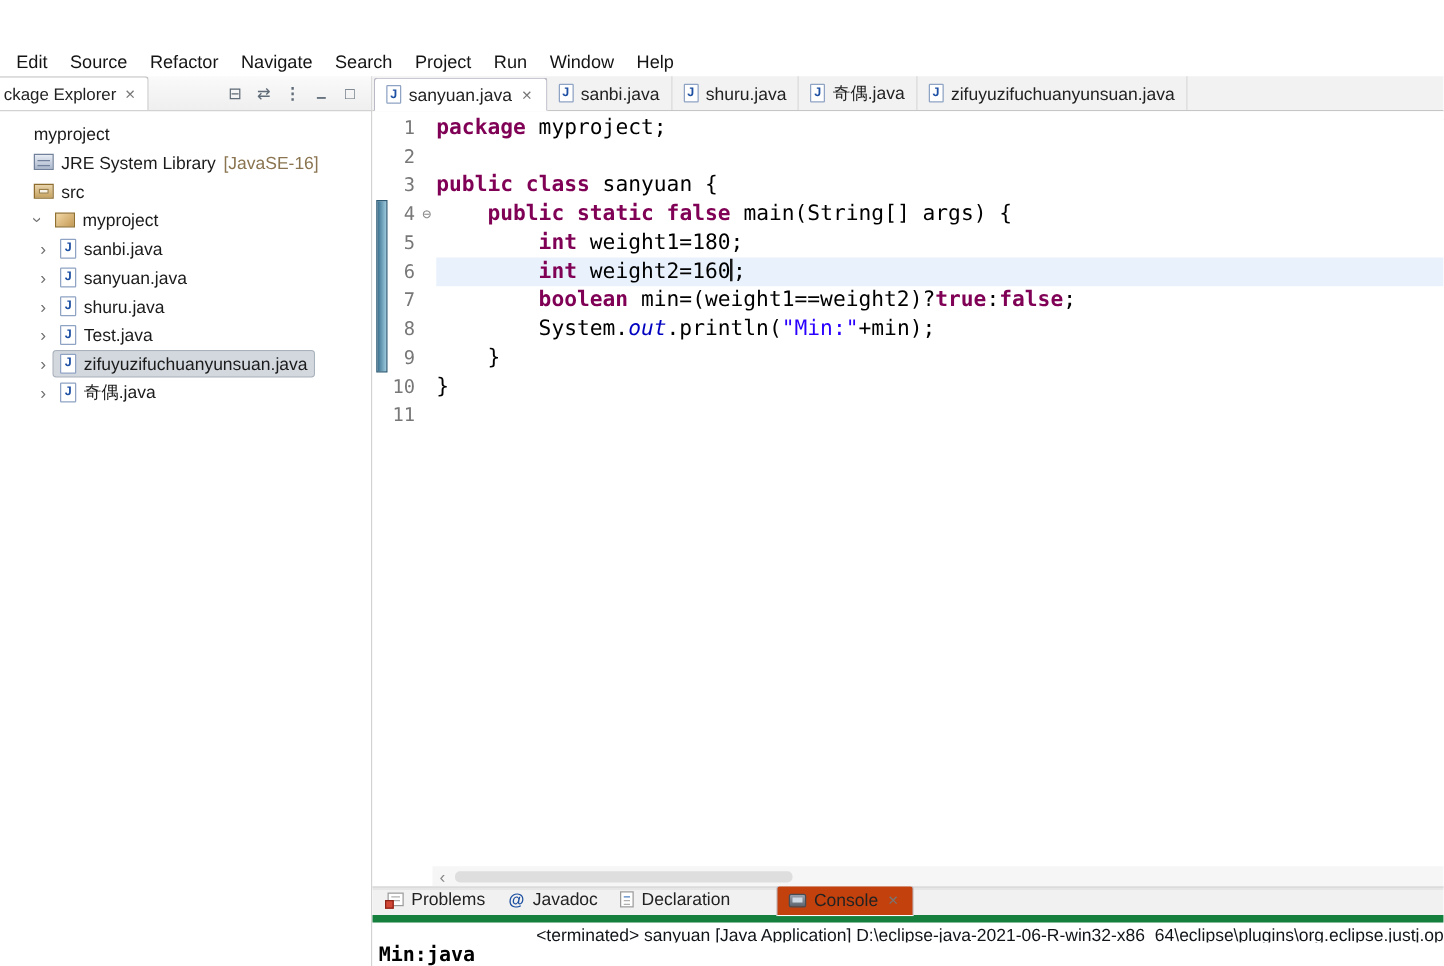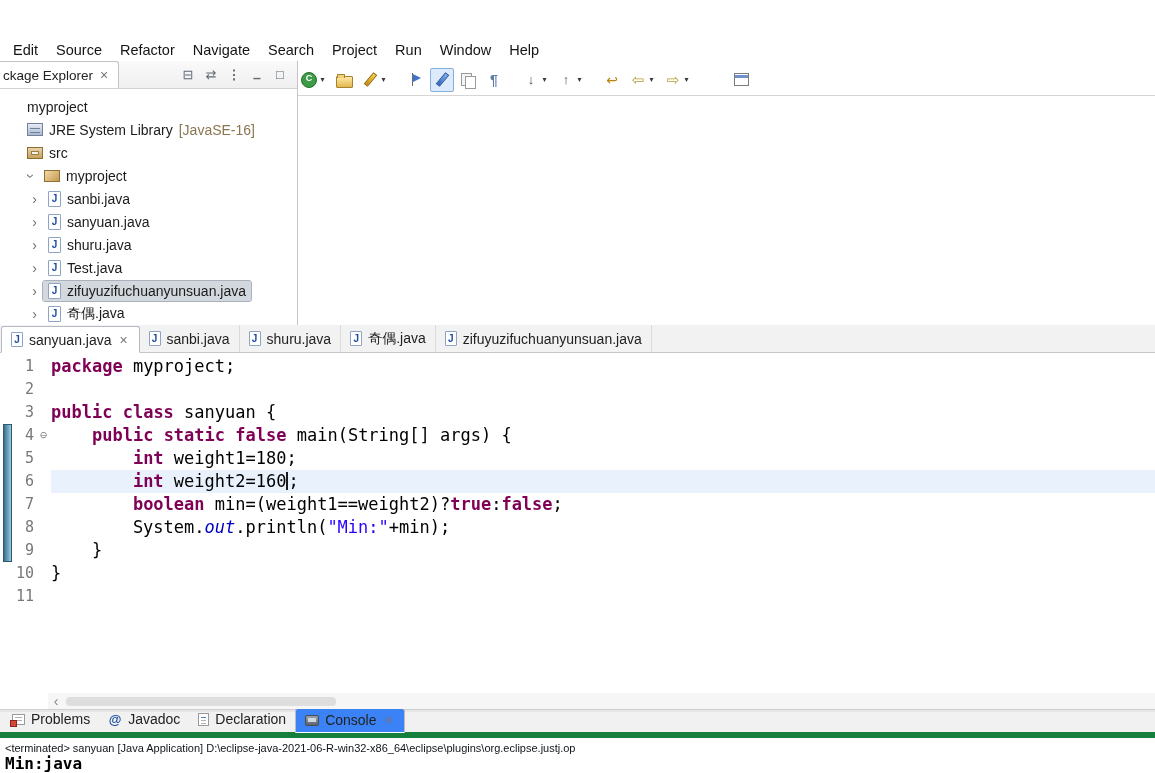--- a/index.html
+++ b/index.html
@@ -53,21 +53,21 @@
   .ic-para::after { content:"¶"; }
   .ic-down { color:#4a4a4a; font-size:13px; font-weight:bold; } .ic-down::after { content:"↓"; }
   .ic-up { color:#4a4a4a; font-size:13px; font-weight:bold; } .ic-up::after { content:"↑"; }
   .ic-lastedit { color:#b8860b; font-size:14px; } .ic-lastedit::after { content:"↩"; }
   .ic-back { color:#b89b3a; font-size:15px; } .ic-back::after { content:"⇦"; }
   .ic-fwd { color:#b89b3a; font-size:15px; } .ic-fwd::after { content:"⇨"; }
   .ic-window::before { content:""; width:13px; height:11px; background:#fff; border:1px solid #7a7a7a; }
   .ic-window::after { content:""; position:absolute; top:4px; left:3px; width:13px; height:3px; background:#6f93c8; }
 
   
-  .main { position:absolute; top:61px; left:0; right:0; bottom:0; display:flex;flex-direction:column; }
+  .main { position:absolute; top:61px; left:0; right:0; bottom:0; display:flex; }
 
   
   .left-panel { width:298px; flex:none; border-right:1px solid #c4c4c4; display:flex; flex-direction:column; background:#fff; }
   .view-header { height:28px; flex:none; background:linear-gradient(#fafafa,#efefef); border-bottom:1px solid #d2d2d2; display:flex; align-items:flex-end; }
   .view-tab { margin-left:-6px; height:27px; display:flex; align-items:center; gap:5px; padding:0 8px; background:#fff; border:1px solid #c3c3c3; border-bottom:none; border-radius:3px 3px 0 0; font-size:13.5px; color:#222; }
   .tclose { color:#777; font-size:14px; width:12px; text-align:center; line-height:1; }
   .tclose::after { content:"×"; }
   .vt-icons { margin-left:auto; display:flex; gap:5px; align-items:center; padding:0 8px 6px 0; }
   .vt-ic { width:18px; height:16px; display:flex; align-items:center; justify-content:center; color:#5f6b77; font-size:13px; }
   .vt-collapse::after { content:"⊟"; }
@@ -119,22 +119,22 @@
   .hscroll { position:absolute; left:48px; right:0; bottom:0; height:16px; background:#f6f6f6; display:flex; align-items:center; }
   .hs-arrow { width:16px; text-align:center; color:#888; font-size:14px; line-height:1; }
   .hs-arrow::after { content:"‹"; }
   .hs-thumb { width:270px; height:9px; background:#dedede; border-radius:4px; margin-left:2px; }
 
   
   .console { height:64px; flex:none; display:flex; flex-direction:column; background:#fff; overflow:visible; }
   .sash { height:3px; background:#e6e6e6; border-top:1px solid #cfcfcf; }
   .ctabbar { height:26px; flex:none; background:#f1f1f1; border-bottom:6px solid #15803d; display:flex; align-items:flex-end; padding-left:3px; }
   .ctab { height:25px; display:flex; align-items:center; gap:6px; padding:0 9px; font-size:14px; color:#222; white-space:nowrap; }
-  .ctab.active { background:#3b82f6; border:1px solid #bcbcc8; border-bottom:1px solid #fff; margin-bottom:-1px; border-radius:3px 3px 0 0; }
-  .cstatus { height:21px; line-height:21px; padding-left:5px; font-size:11px; color:#101418; white-space:nowrap; overflow:hidden; }
+  .ctab.active { background:#c2410c; border:1px solid #bcbcc8; border-bottom:1px solid #fff; margin-bottom:-1px; border-radius:3px 3px 0 0;margin-left:28px; }
+  .cstatus { height:21px; line-height:21px; padding-left:5px; font-size:14px; color:#101418; white-space:nowrap; overflow:hidden;text-align:right; }
   .coutput { padding-left:5px; font-family:"DejaVu Sans Mono", monospace; font-weight:bold; font-size:16px; color:#000; white-space:pre; }
 
   .ct { position:relative; display:inline-block; }
   .ct-problems { width:13px; height:11px; background:#fff; border:1px solid #9a9a9a; }
   .ct-problems::before { content:""; position:absolute; left:2px; right:2px; top:2px; height:1px; background:#b0b0b0; box-shadow:0 3px 0 #b0b0b0; }
   .ct-problems::after { content:""; position:absolute; left:-3px; bottom:-3px; width:5px; height:5px; background:#d14836; border:1px solid #8e2318; }
   .ct-javadoc { width:14px; height:14px; color:#1c4fa0; font-weight:bold; font-size:13px; display:inline-flex; align-items:center; justify-content:center; }
   .ct-javadoc::after { content:"@"; }
   .ct-declaration { width:11px; height:13px; background:#fff; border:1px solid #9a9a9a; }
   .ct-declaration::before { content:""; position:absolute; left:2px; right:2px; top:3px; height:1px; background:#4f81c4; box-shadow:0 3px 0 #b0b0b0, 0 6px 0 #b0b0b0; }

